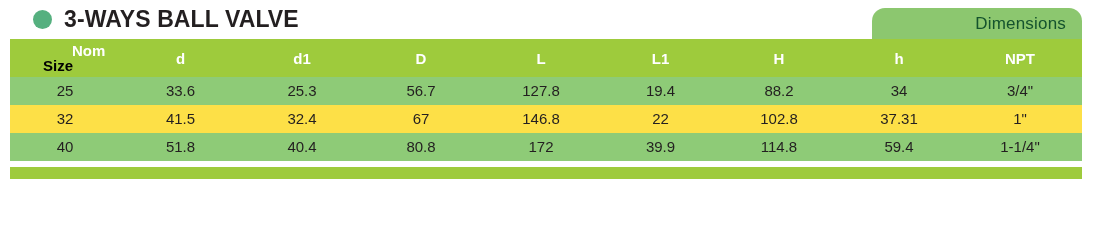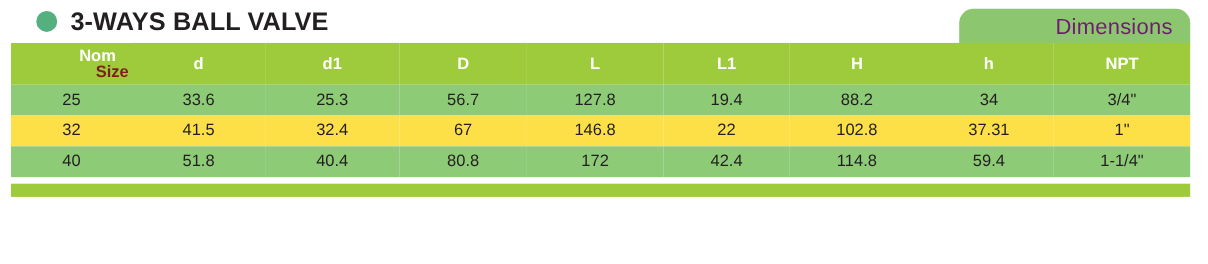--- a/index.html
+++ b/index.html
@@ -58,22 +58,22 @@
     width: 210px;
     height: 31px;
     background: #8cc76f;
     border-radius: 13px 13px 0 0;
     box-sizing: border-box;
   }
   .dim-tab-label {
     position: absolute;
     right: 16px;
     top: 6px;
-    font-size: 20px;
-    color: #701a75;
+    font-size: 17px;
+    color: #14532d;
     letter-spacing: 0.2px;
     white-space: nowrap;
   }
 
   
   .table-wrap {
     position: absolute;
     left: 10px;
     top: 39px;
     width: 1072px;
@@ -115,23 +115,22 @@
     font-weight: bold;
     color: #ffffff;
     line-height: 17px;
   }
   .nom-bottom {
     position: absolute;
     left: 33px;
     top: 18px;
     font-size: 15px;
     font-weight: bold;
-    color: #7f1d1d;
+    color: #000000;
     line-height: 17px;
-    margin-left: 44px;
   }
 
   tbody td {
     height: 28px;
     padding: 0;
     text-align: center;
     vertical-align: middle;
     font-size: 15px;
     color: #231f20;
     line-height: 22px;
@@ -214,21 +213,21 @@
           <td>102.8</td>
           <td>37.31</td>
           <td>1"</td>
         </tr>
         <tr class="row-green">
           <td>40</td>
           <td>51.8</td>
           <td>40.4</td>
           <td>80.8</td>
           <td>172</td>
-          <td>42.4</td>
+          <td>39.9</td>
           <td>114.8</td>
           <td>59.4</td>
           <td>1-1/4"</td>
         </tr>
       </tbody>
     </table>
   </div>
 
   <div class="bottom-bar"></div>
 

